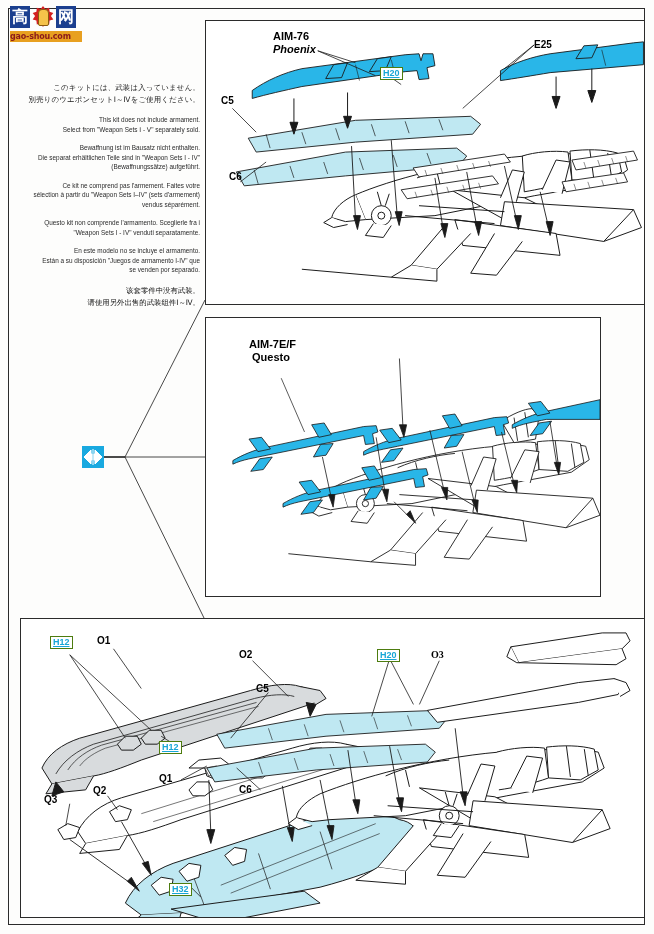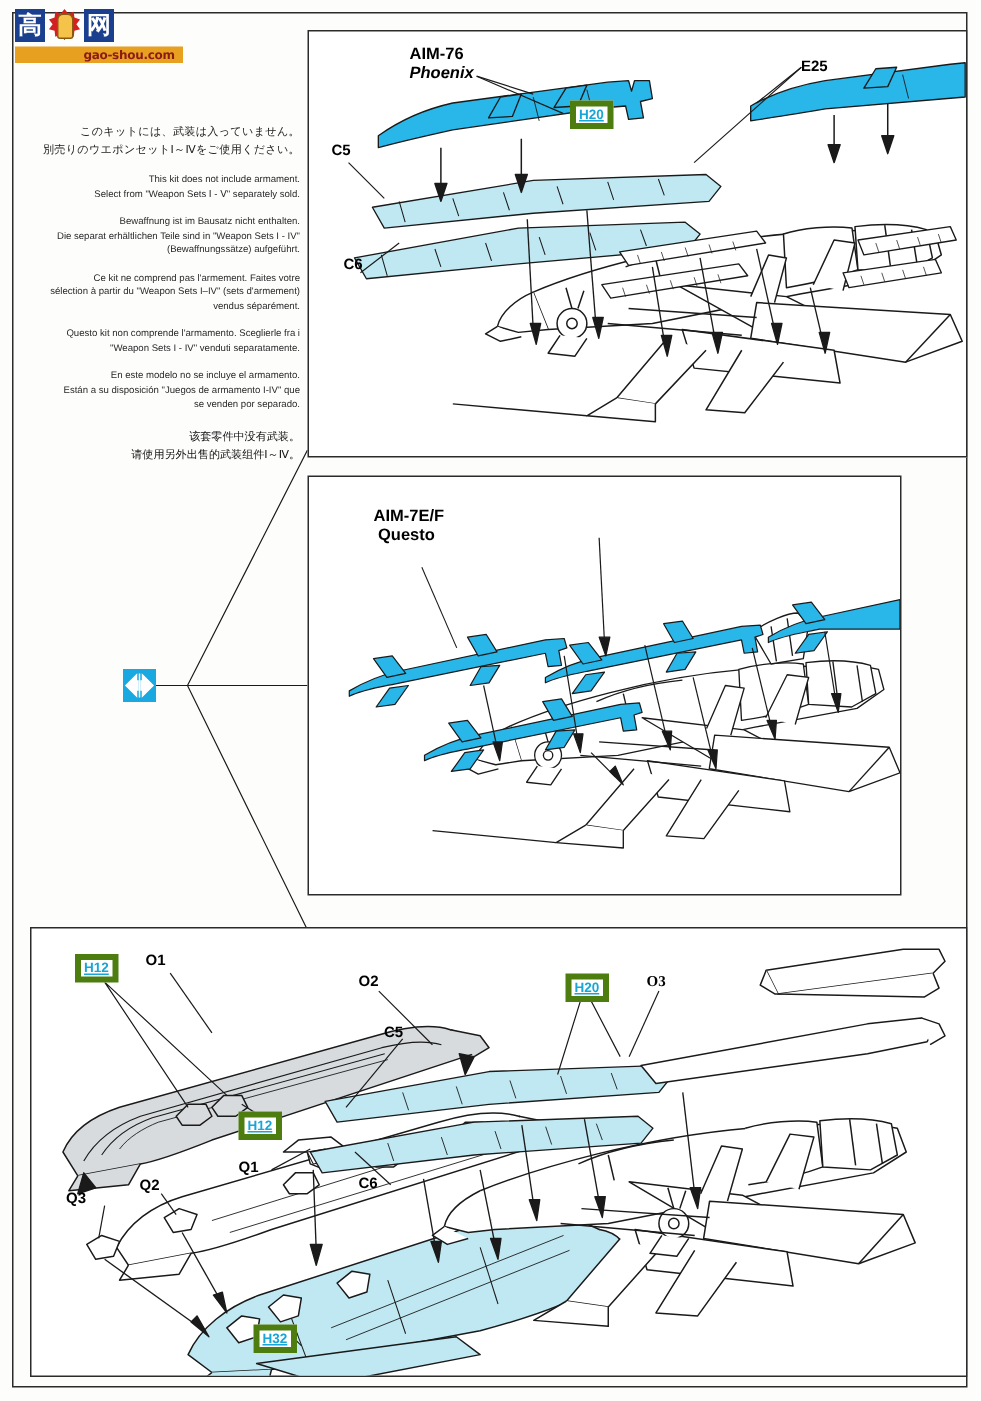--- a/index.html
+++ b/index.html
@@ -35,51 +35,50 @@
       97% 61%,80% 66%,78% 84%,61% 78%,50% 95%,39% 78%,22% 84%,20% 66%,
       3% 61%,14% 46%,3% 32%,20% 26%,22% 8%,39% 14%);
   }
   .logo-hand .thumb{
     position:absolute;left:6px;top:3px;width:9px;height:15px;
     background:#f5c24a;border:1px solid #8a5a10;border-radius:4px 4px 2px 2px;
   }
   .logo-url{
     position:absolute;left:0;top:25px;width:72px;height:11px;
     background:#e8a020;color:#8b1a1a;font-size:8px;line-height:11px;
-    text-align:center;font-weight:bold;letter-spacing:-0.2px;
+    font-weight:bold;letter-spacing:-0.2px;
     font-family:"DejaVu Sans",sans-serif;
-    padding-left:40px;
   }
   
   .notes{position:absolute;left:14px;top:82px;width:186px;text-align:right;}
   .note-ja{font-size:7.4px;line-height:12px;color:#1a1a1a;
     font-family:"DejaVu Sans",sans-serif;letter-spacing:0.2px;}
   .note-blk{margin-top:9px;font-size:6.4px;line-height:9.5px;color:#2a2a2a;}
   .note-blk div{white-space:nowrap;}
   .note-zh{margin-top:10px;font-size:7.4px;line-height:12px;
-    font-family:Liberation Sans, sans-serif;margin-left:12px;}
+    font-family:Liberation Mono, monospace;margin-left:12px;}
   
   .panel{position:absolute;border:1px solid #2b2b2b;background:#ffffff;box-sizing:border-box;}
   #panel-1{left:205px;top:20px;width:440px;height:285px;}
   #panel-2{left:205px;top:317px;width:396px;height:280px;}
   #panel-3{left:20px;top:618px;width:625px;height:300px;}
   .panel svg{position:absolute;left:0;top:0;width:100%;height:100%;}
   
   .lab{
     position:absolute;font-size:10px;font-weight:bold;color:#000;
     white-space:nowrap;font-family:"Liberation Sans",sans-serif;text-align:center;
   }
   .title-lab{
     position:absolute;font-size:11px;font-weight:bold;color:#000;
     line-height:13px;white-space:nowrap;
   }
   
   .htag{
     position:absolute;font-size:9px;font-weight:bold;color:#17a6d6;
-    border:4px solid #4d7c0f;padding:0 2px;background:#fff;
+    border:1px solid #4d7c0f;padding:0 2px;background:#fff;
     line-height:11px;white-space:nowrap;
   }
   .htag u{text-decoration:underline;}
   
   .foldmark{
     position:absolute;left:82px;top:446px;width:22px;height:22px;
     background:#19a9e0;
   }
   .foldmark svg{position:absolute;left:0;top:0;}
 </style>

